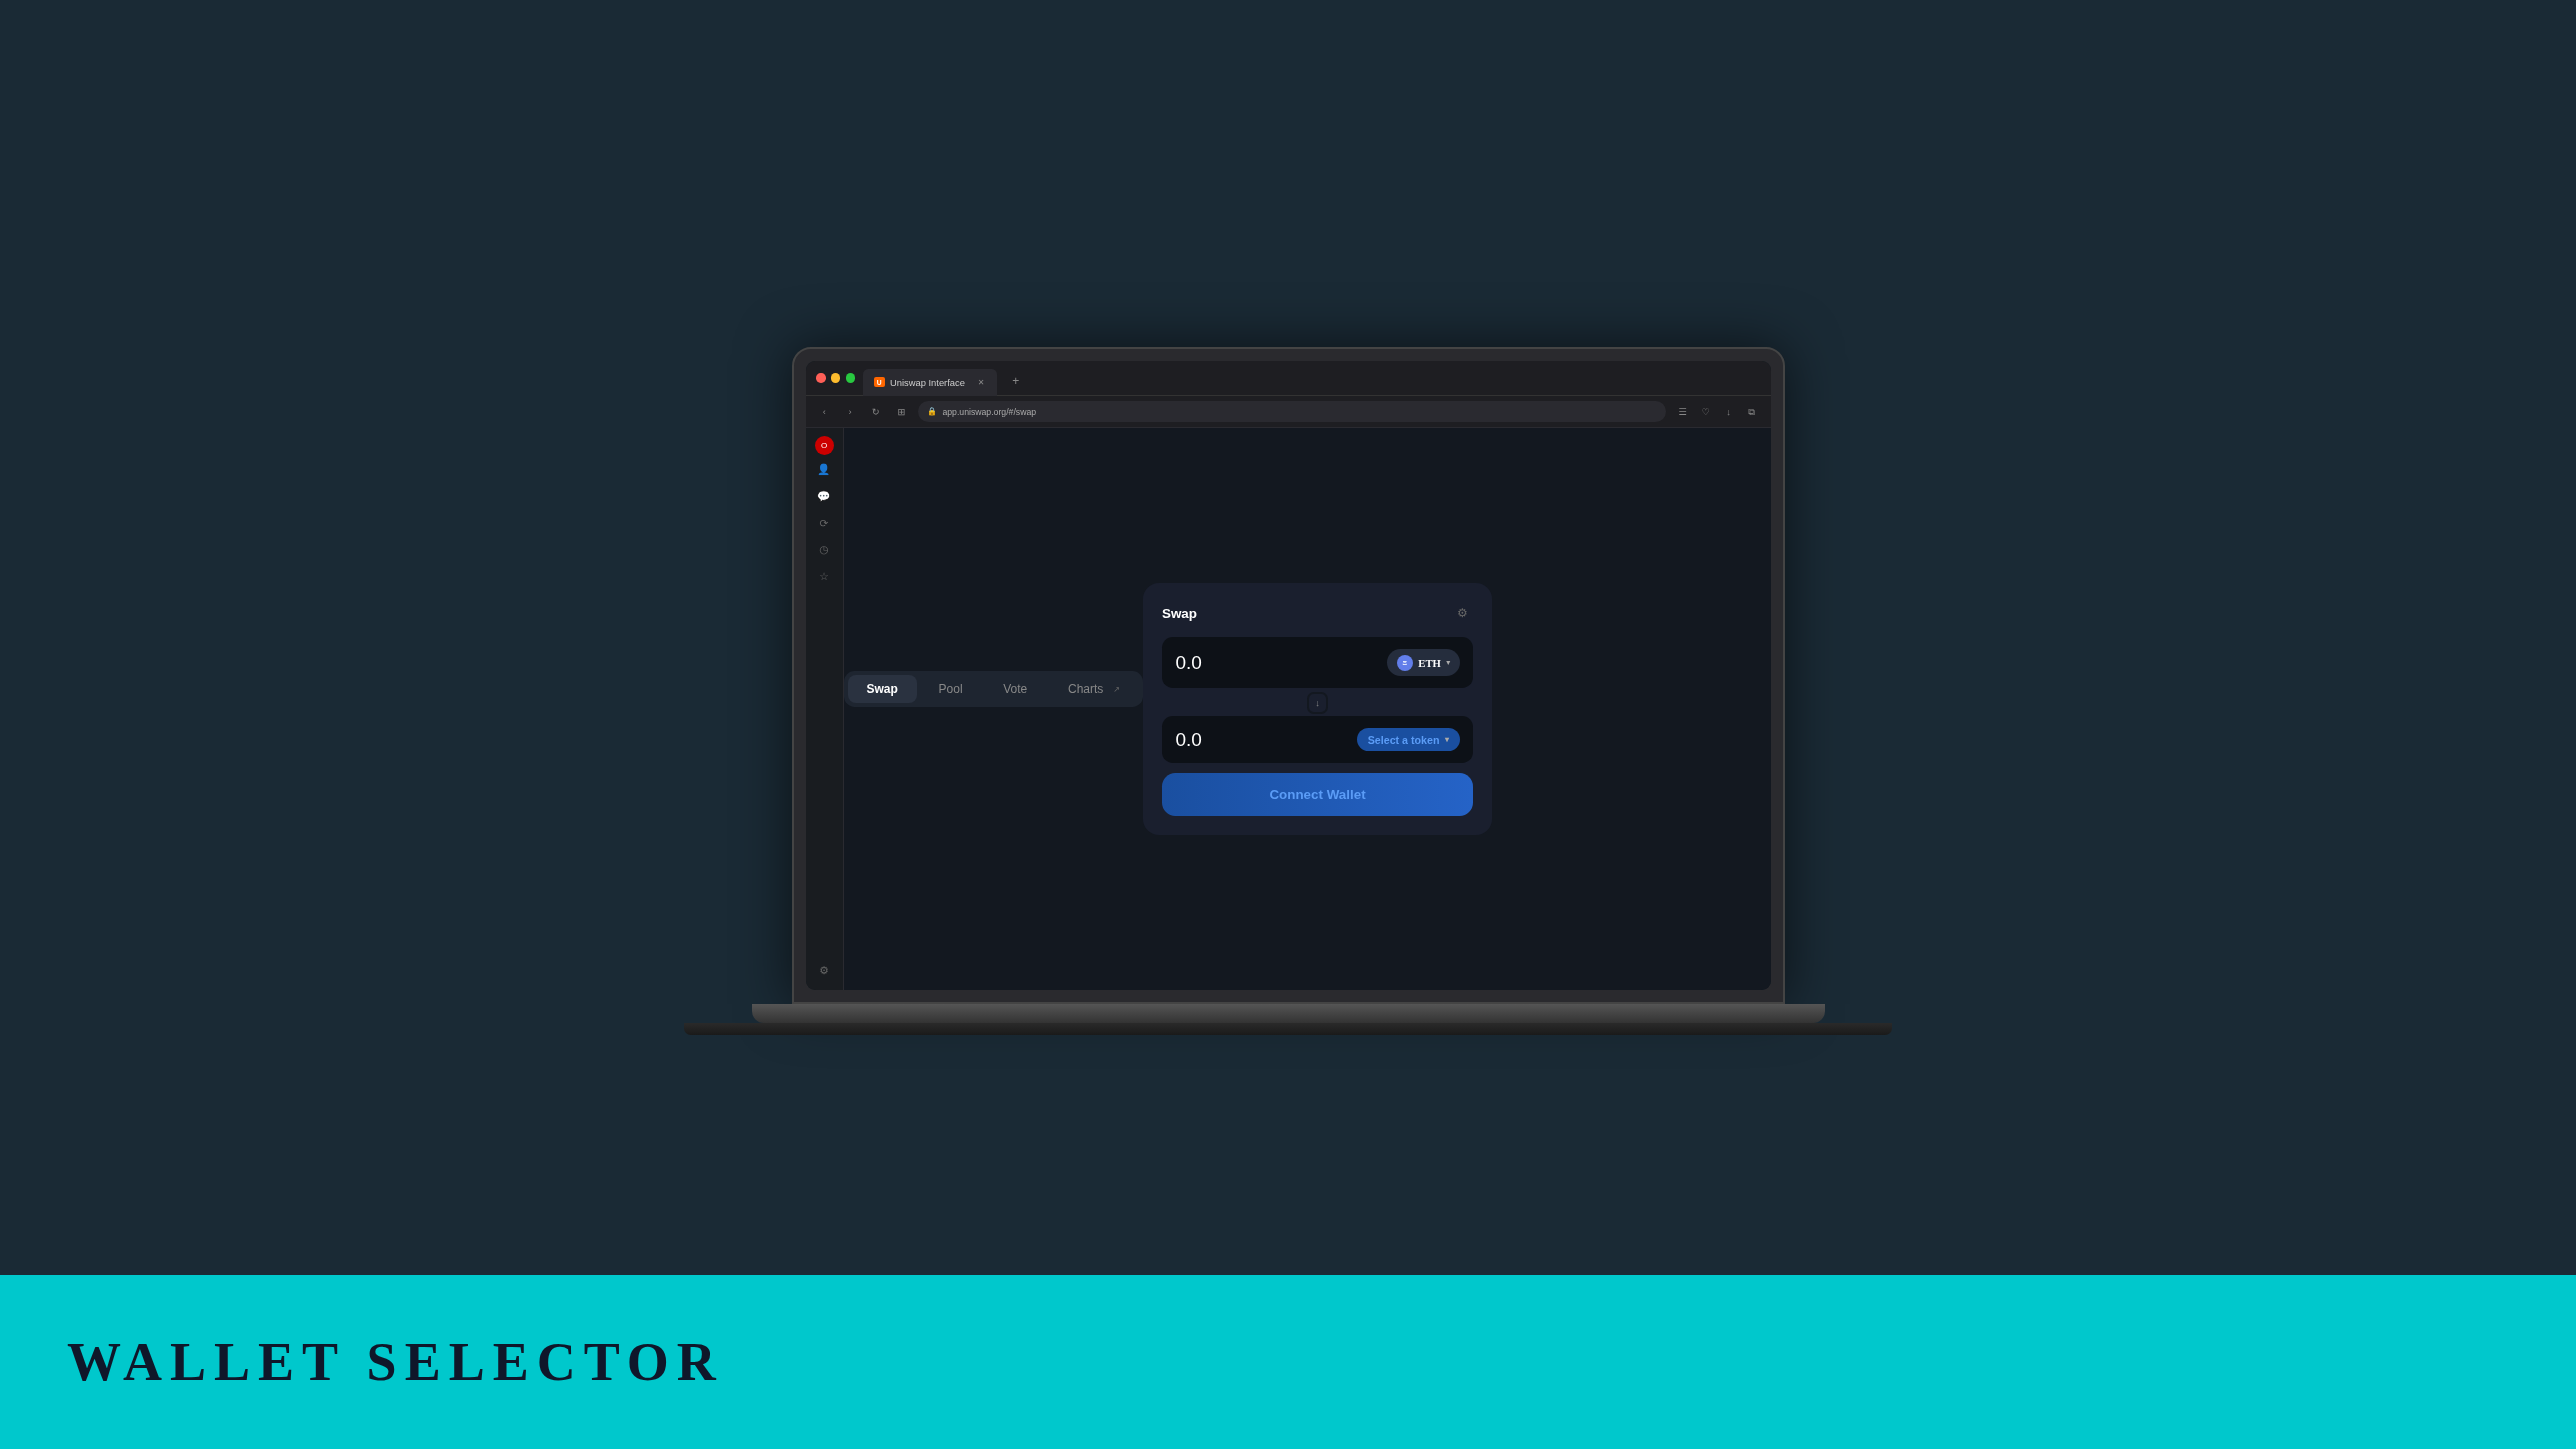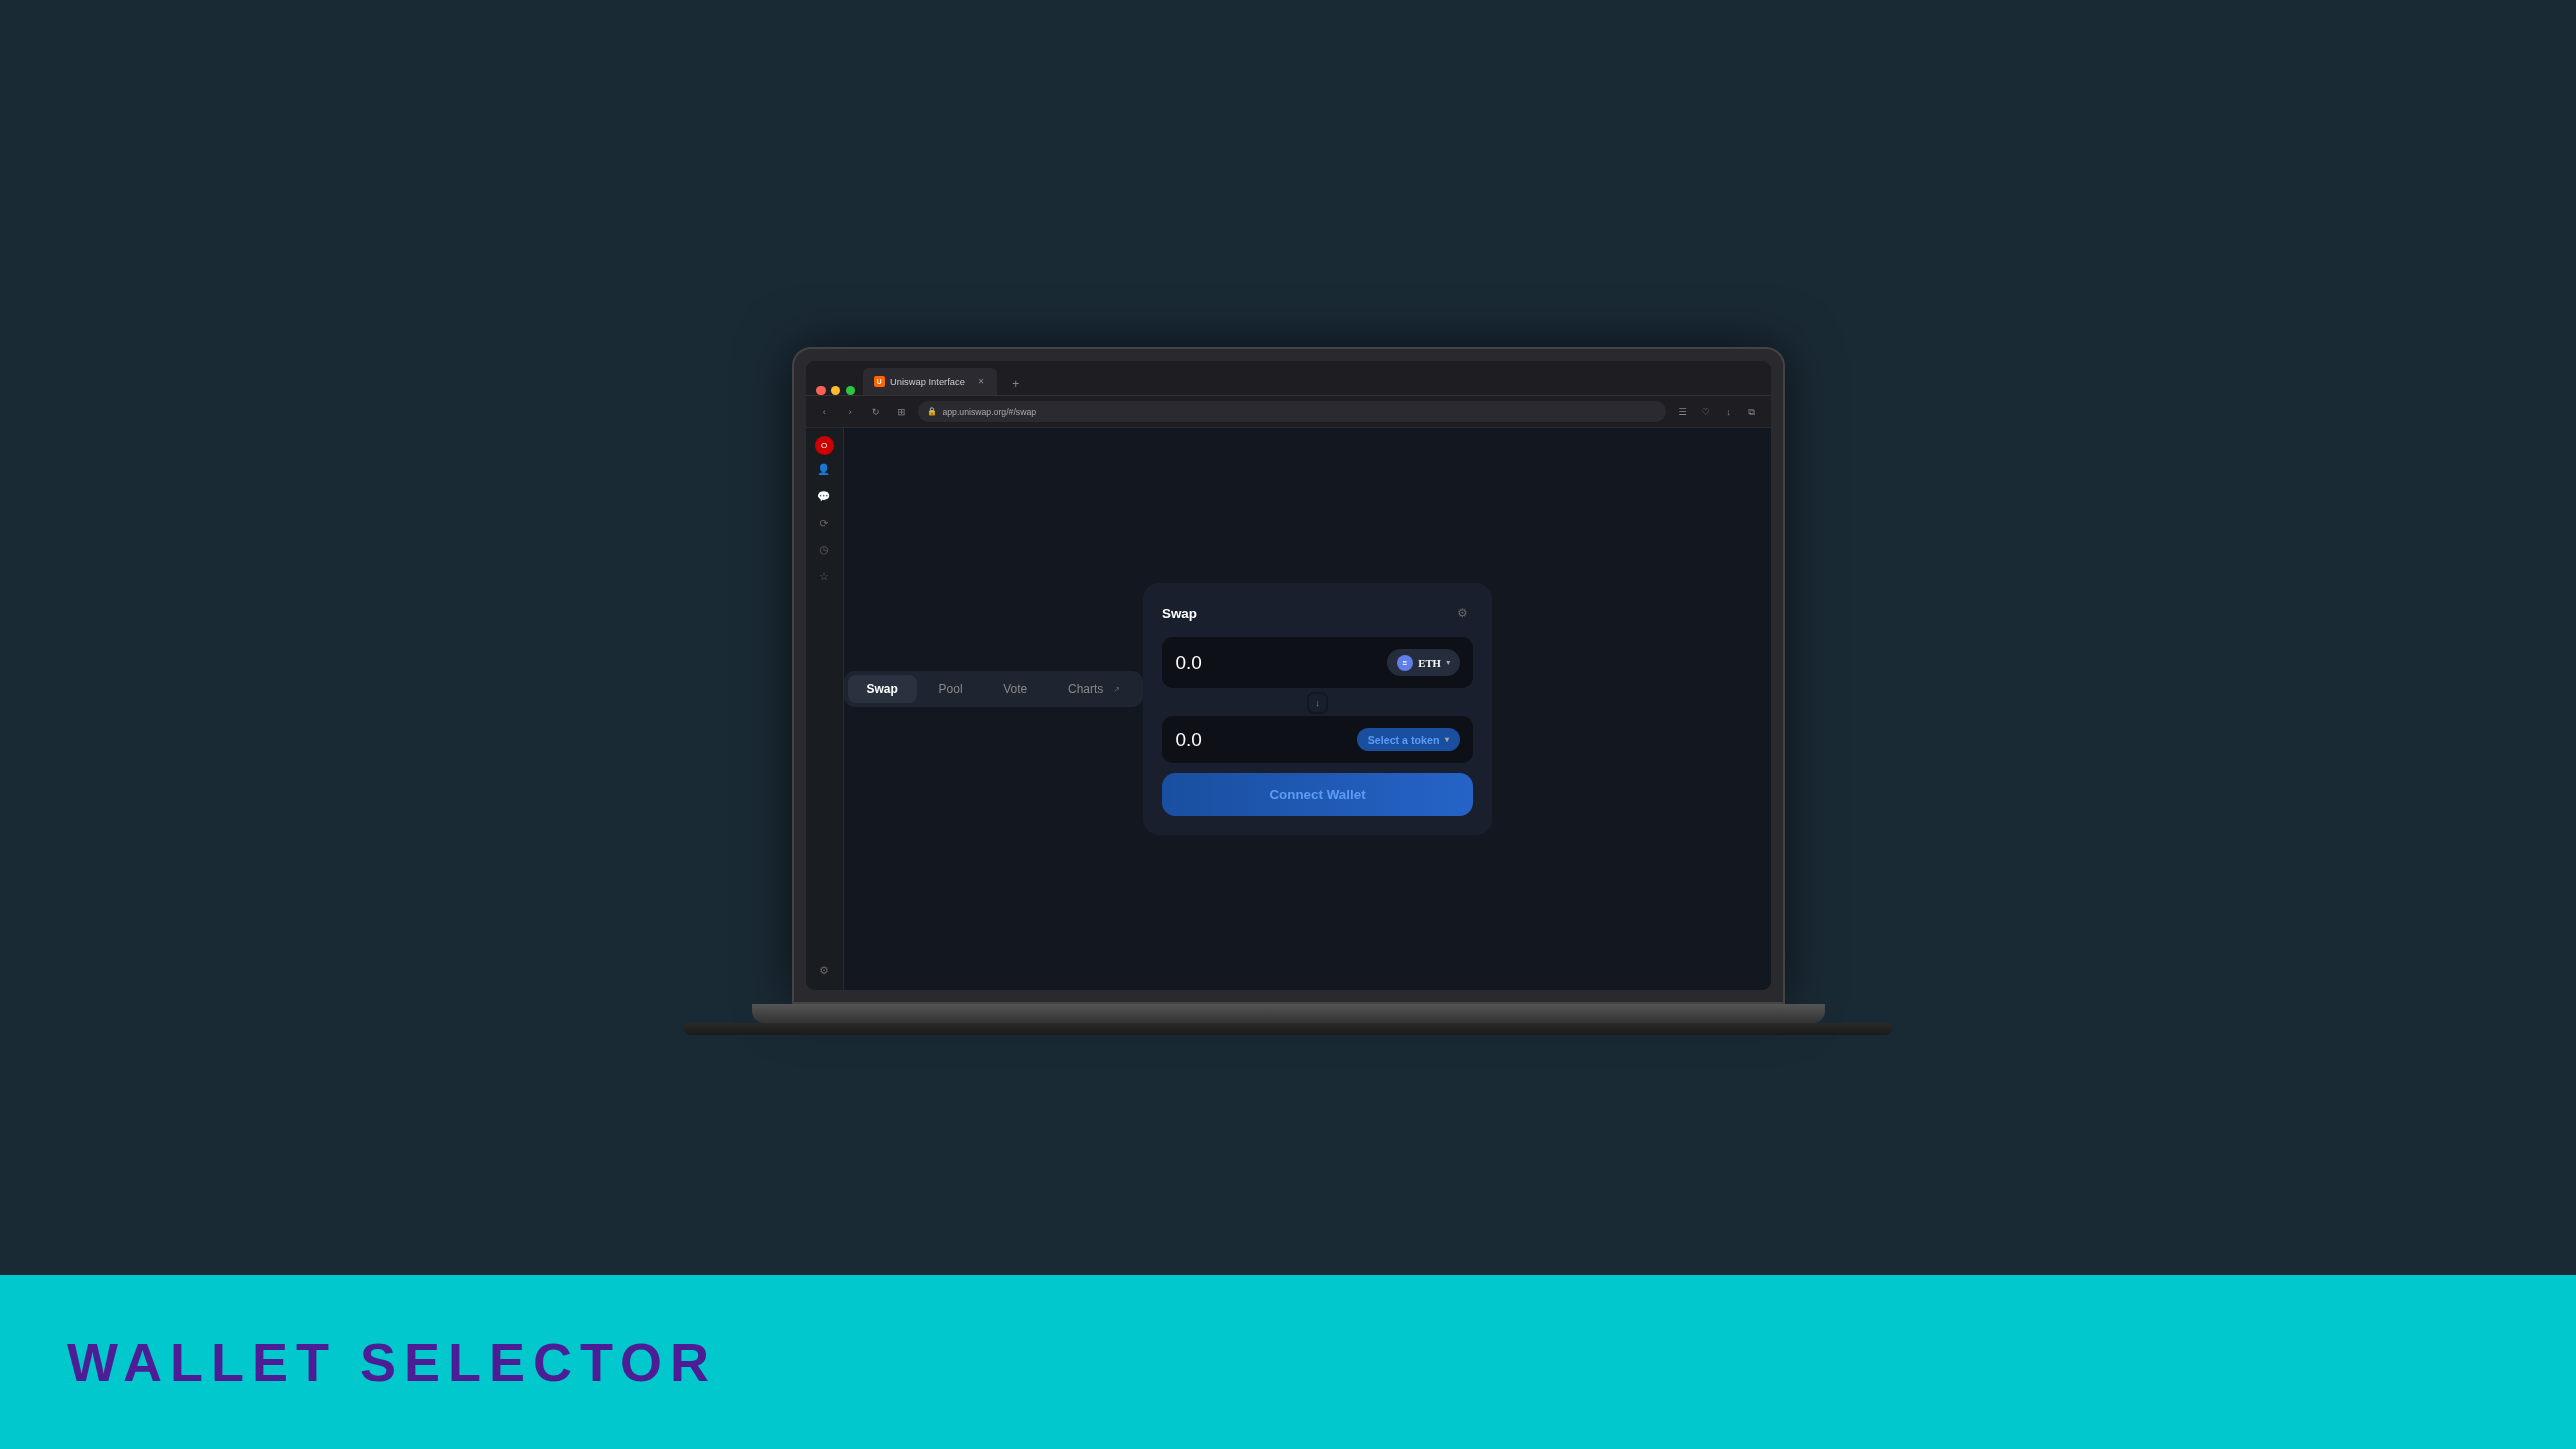--- a/index.html
+++ b/index.html
@@ -63,21 +63,21 @@
       display: flex;
       flex-direction: column;
       width: 100%;
       height: 100%;
     }
 
     .browser-titlebar {
       height: 35px;
       background: #1e1e22;
       display: flex;
-      align-items: flex-end;
+      align-items: center;
       padding: 0 10.7px;
       gap: 8px;
       border-bottom: 0.7px solid #333;
     }
 
     .traffic-lights {
       display: flex;
       gap: 5.4px;
       align-items: center;
     }
@@ -480,23 +480,23 @@
       height: 174px;
       background: #00c8cc;
       display: flex;
       align-items: center;
       padding: 0 67px;
     }
 
     .banner-text {
       font-size: 54px;
       font-weight: 700;
-      color: #4c1d95;
+      color: #0f172a;
       letter-spacing: 8px;
-      font-family: Liberation Sans, sans-serif;
+      font-family: Liberation Serif, serif;
     }
   </style>
 </head>
 <body>
 
 <div class="laptop-wrapper">
 
   <div class="laptop-screen-outer">
     <div class="laptop-screen-inner">
 

